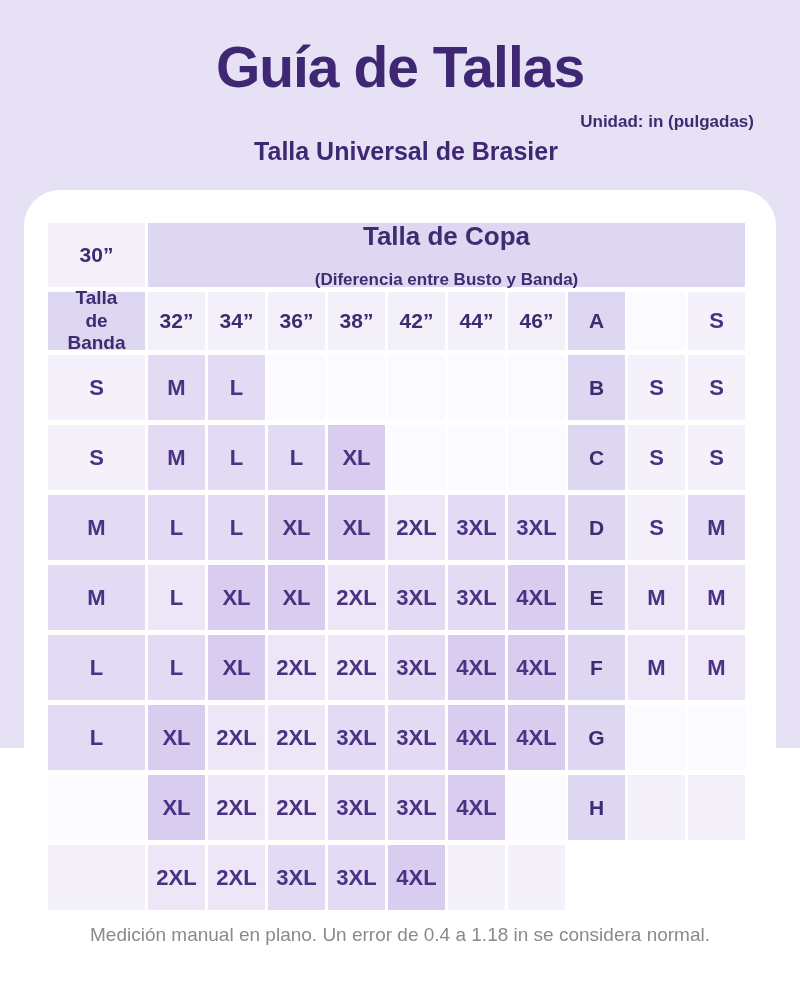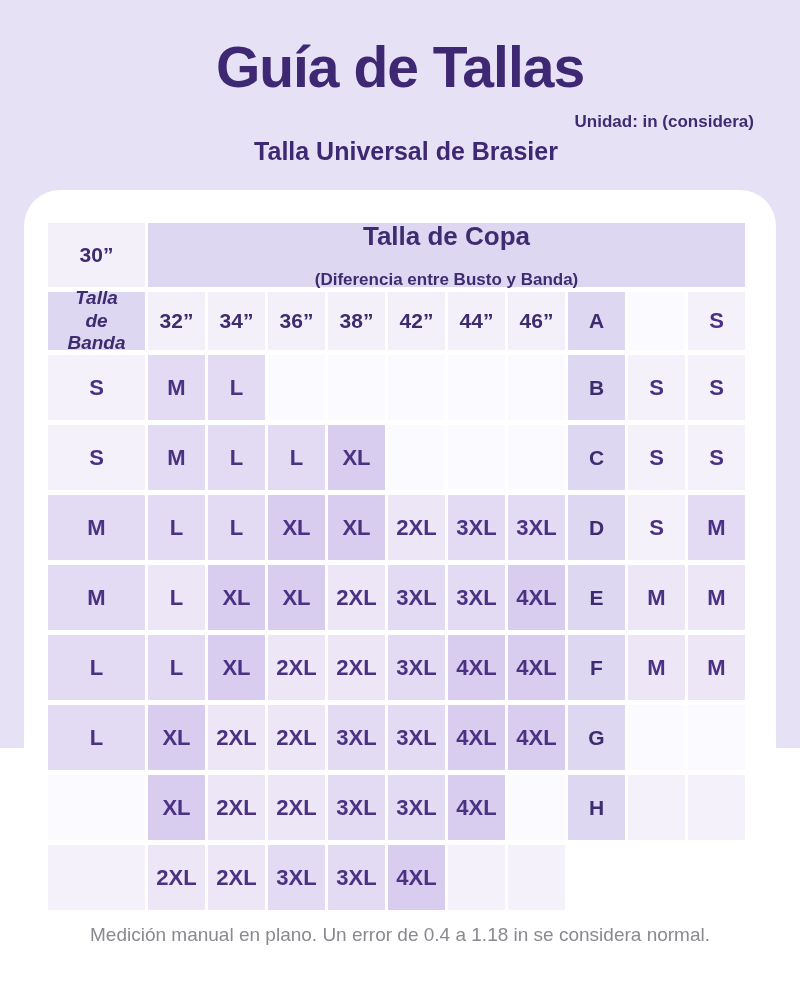--- a/index.html
+++ b/index.html
@@ -24,21 +24,21 @@
         column-gap:3px;row-gap:5px;}
 
   .banner{grid-row:1;grid-column:2 / -1;background:var(--banner_bg,#DED7F2);
           display:flex;flex-direction:column;align-items:center;justify-content:center;}
   .banner-title{font-size:26px;font-weight:bold;color:var(--header_text,#3E2B70);}
   .banner-sub{font-size:17px;font-weight:600;margin-top:18px;color:var(--header_text,#3E2B70);}
 
   .corner{grid-row:2;grid-column:1;background:var(--row_header_bg,#DED7F2);
           display:flex;align-items:center;justify-content:center;text-align:center;
           font-size:19px;font-weight:bold;line-height:1.2;padding:0 14px;
-          color:var(--header_text,#3E2B70);font-style:italic;}
+          color:var(--header_text,#3E2B70);}
 
   .colh{background:var(--header_cell_bg,#F3F0FA);font-size:21px;font-weight:bold;
         color:var(--header_text,#3E2B70);
         display:flex;align-items:center;justify-content:center;}
   .rowh{background:var(--row_header_bg,#DED7F2);font-size:21px;font-weight:bold;
         color:var(--header_text,#3E2B70);
         display:flex;align-items:center;justify-content:center;}
   .cell{display:flex;align-items:center;justify-content:center;
         font-size:22px;font-weight:bold;color:var(--value_text,#4A3183);}
   .s0{background:var(--cell_shades-0,#FBFAFE);}
@@ -49,21 +49,21 @@
 
   .note{position:absolute;left:0;right:0;bottom:24px;text-align:center;
         font-size:19px;color:var(--note_text,#8B888F);}
 </style>
 </head>
 <body>
 
 <div class="page">
 
   <div class="title">Guía de Tallas</div>
-  <div class="unit-note">Unidad: in (considera)</div>
+  <div class="unit-note">Unidad: in (pulgadas)</div>
   <div class="subtitle">Talla Universal de Brasier</div>
 
   <div class="card">
     <div class="grid">
       <div class="banner">
         <div class="banner-title">Talla de Copa</div>
         <div class="banner-sub">(Diferencia entre Busto y Banda)</div>
       </div>
       <div class="corner">Talla de Banda</div>
 

